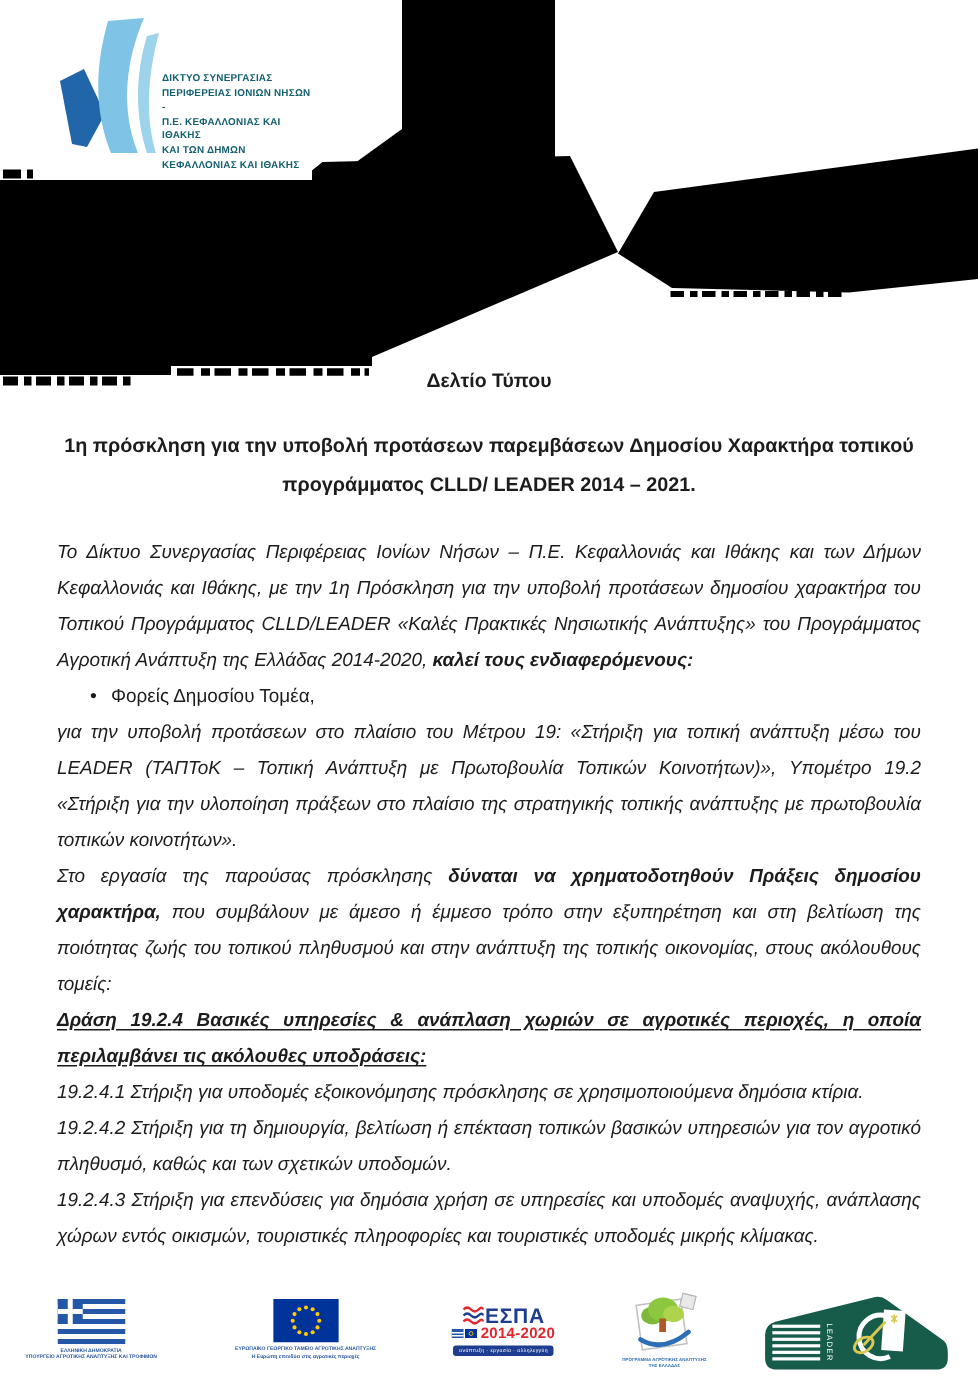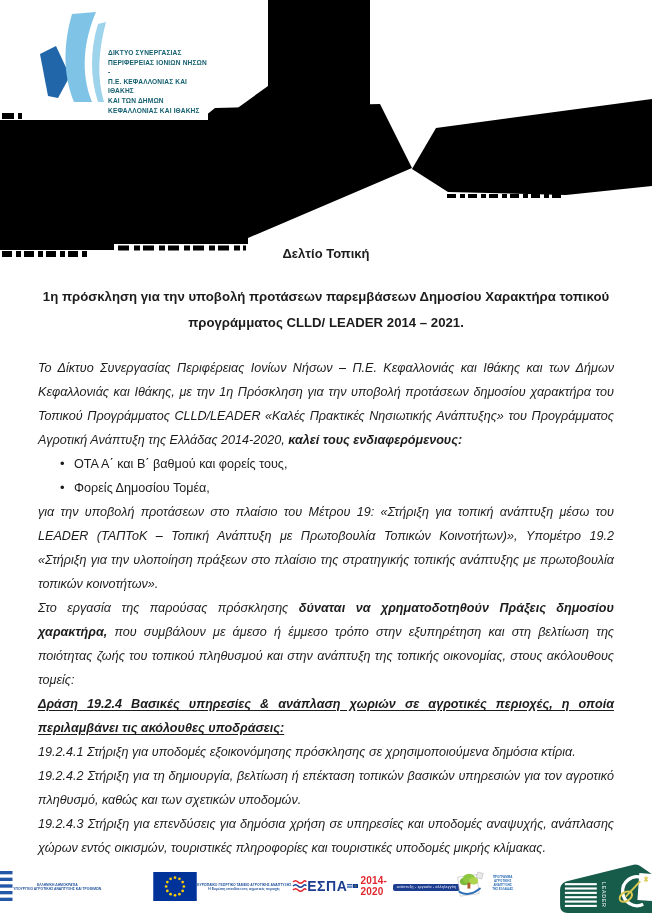--- a/index.html
+++ b/index.html
@@ -19,21 +19,21 @@
   .title{ text-align:center;font-weight:bold;font-size:13.2px;line-height:26px;margin:0 0 20px 0;}
   .para{ margin:0;text-align:justify;font-size:12.6px;line-height:24px;font-style:italic;}
   .para b{font-weight:bold;}
   .bullets{margin:0;padding:0 0 0 22px;list-style:none;}
   .bullets li{position:relative;padding-left:14px;text-align:justify;font-size:12.6px;line-height:24px;}
   .bullets li:before{content:"•";position:absolute;left:0;top:0;font-size:13px;}
   .heading u{text-underline-offset:2px;}
   
   .footer{position:absolute;left:0;bottom:2px;width:652px;height:62px;z-index:2;
           display:flex;align-items:center;justify-content:center;}
-  .flogo{display:flex;flex-direction:row;align-items:center;justify-content:center;}
+  .flogo{display:flex;flex-direction:column;align-items:center;justify-content:center;}
   .tiny{font-size:3.4px;line-height:4.2px;color:#24559e;text-align:center;font-weight:bold;margin-top:2px;white-space:nowrap;}
   .ministry{margin-right:52px;}
   .eu-block{margin-right:50px;}
   .espa{width:70px;margin-right:44px;}
   .espa-row1{display:flex;align-items:center;}
   .espa-name{font-size:14px;font-weight:bold;color:#1d3e90;letter-spacing:.5px;}
   .espa-row2{display:flex;align-items:center;margin-top:-1px;}
   .espa-period{font-size:10px;font-weight:bold;color:#e0282e;margin-left:2px;letter-spacing:.2px;}
   .espa-bar{background:#1d3e90;color:#fff;font-size:3.4px;border-radius:2px;
             padding:1.5px 4px;margin-top:2px;letter-spacing:.3px;white-space:nowrap;}
@@ -64,31 +64,30 @@
     <div class="logo-text">
       <div>ΔΙΚΤΥΟ ΣΥΝΕΡΓΑΣΙΑΣ</div>
       <div>ΠΕΡΙΦΕΡΕΙΑΣ ΙΟΝΙΩΝ ΝΗΣΩΝ -</div>
       <div>Π.Ε. ΚΕΦΑΛΛΟΝΙΑΣ ΚΑΙ ΙΘΑΚΗΣ</div>
       <div>ΚΑΙ ΤΩΝ ΔΗΜΩΝ</div>
       <div>ΚΕΦΑΛΛΟΝΙΑΣ ΚΑΙ ΙΘΑΚΗΣ</div>
     </div>
   </div>
 
   <div class="content">
-    <div class="press">Δελτίο Τοπική</div>
+    <div class="press">Δελτίο Τύπου</div>
 
     <div class="title">
       <div>1η πρόσκληση για την υποβολή προτάσεων παρεμβάσεων Δημοσίου Χαρακτήρα τοπικού</div>
       <div>προγράμματος CLLD/ LEADER 2014 – 2021.</div>
     </div>
 
     <p class="para"><span>Το Δίκτυο Συνεργασίας Περιφέρειας Ιονίων Νήσων – Π.Ε. Κεφαλλονιάς και Ιθάκης και των Δήμων Κεφαλλονιάς και Ιθάκης, με την 1η Πρόσκληση για την υποβολή προτάσεων δημοσίου χαρακτήρα του Τοπικού Προγράμματος CLLD/LEADER «Καλές Πρακτικές Νησιωτικής Ανάπτυξης» του Προγράμματος Αγροτική Ανάπτυξη της Ελλάδας 2014-2020, </span><b>καλεί τους ενδιαφερόμενους:</b></p>
 
     <ul class="bullets">
-      <li><span>ΟΤΑ Α΄ και Β΄ βαθμού και φορείς τους,</span></li>
       <li><span>Φορείς Δημοσίου Τομέα,</span></li>
     </ul>
 
     <p class="para">για την υποβολή προτάσεων στο πλαίσιο του Μέτρου 19: «Στήριξη για τοπική ανάπτυξη μέσω του LEADER (ΤΑΠΤοΚ – Τοπική Ανάπτυξη με Πρωτοβουλία Τοπικών Κοινοτήτων)», Υπομέτρο 19.2 «Στήριξη για την υλοποίηση πράξεων στο πλαίσιο της στρατηγικής τοπικής ανάπτυξης με πρωτοβουλία τοπικών κοινοτήτων».</p>
 
     <p class="para"><span>Στο εργασία της παρούσας πρόσκλησης </span><b>δύναται να χρηματοδοτηθούν Πράξεις δημοσίου χαρακτήρα,</b><span> που συμβάλουν με άμεσο ή έμμεσο τρόπο στην εξυπηρέτηση και στη βελτίωση της ποιότητας ζωής του τοπικού πληθυσμού και στην ανάπτυξη της τοπικής οικονομίας, στους ακόλουθους τομείς:</span></p>
 
     <p class="para heading"><b><u>Δράση 19.2.4 Βασικές υπηρεσίες &amp; ανάπλαση χωριών σε αγροτικές περιοχές, η οποία περιλαμβάνει τις ακόλουθες υποδράσεις:</u></b></p>
 
     <p class="para">19.2.4.1 Στήριξη για υποδομές εξοικονόμησης πρόσκλησης σε χρησιμοποιούμενα δημόσια κτίρια.</p>

